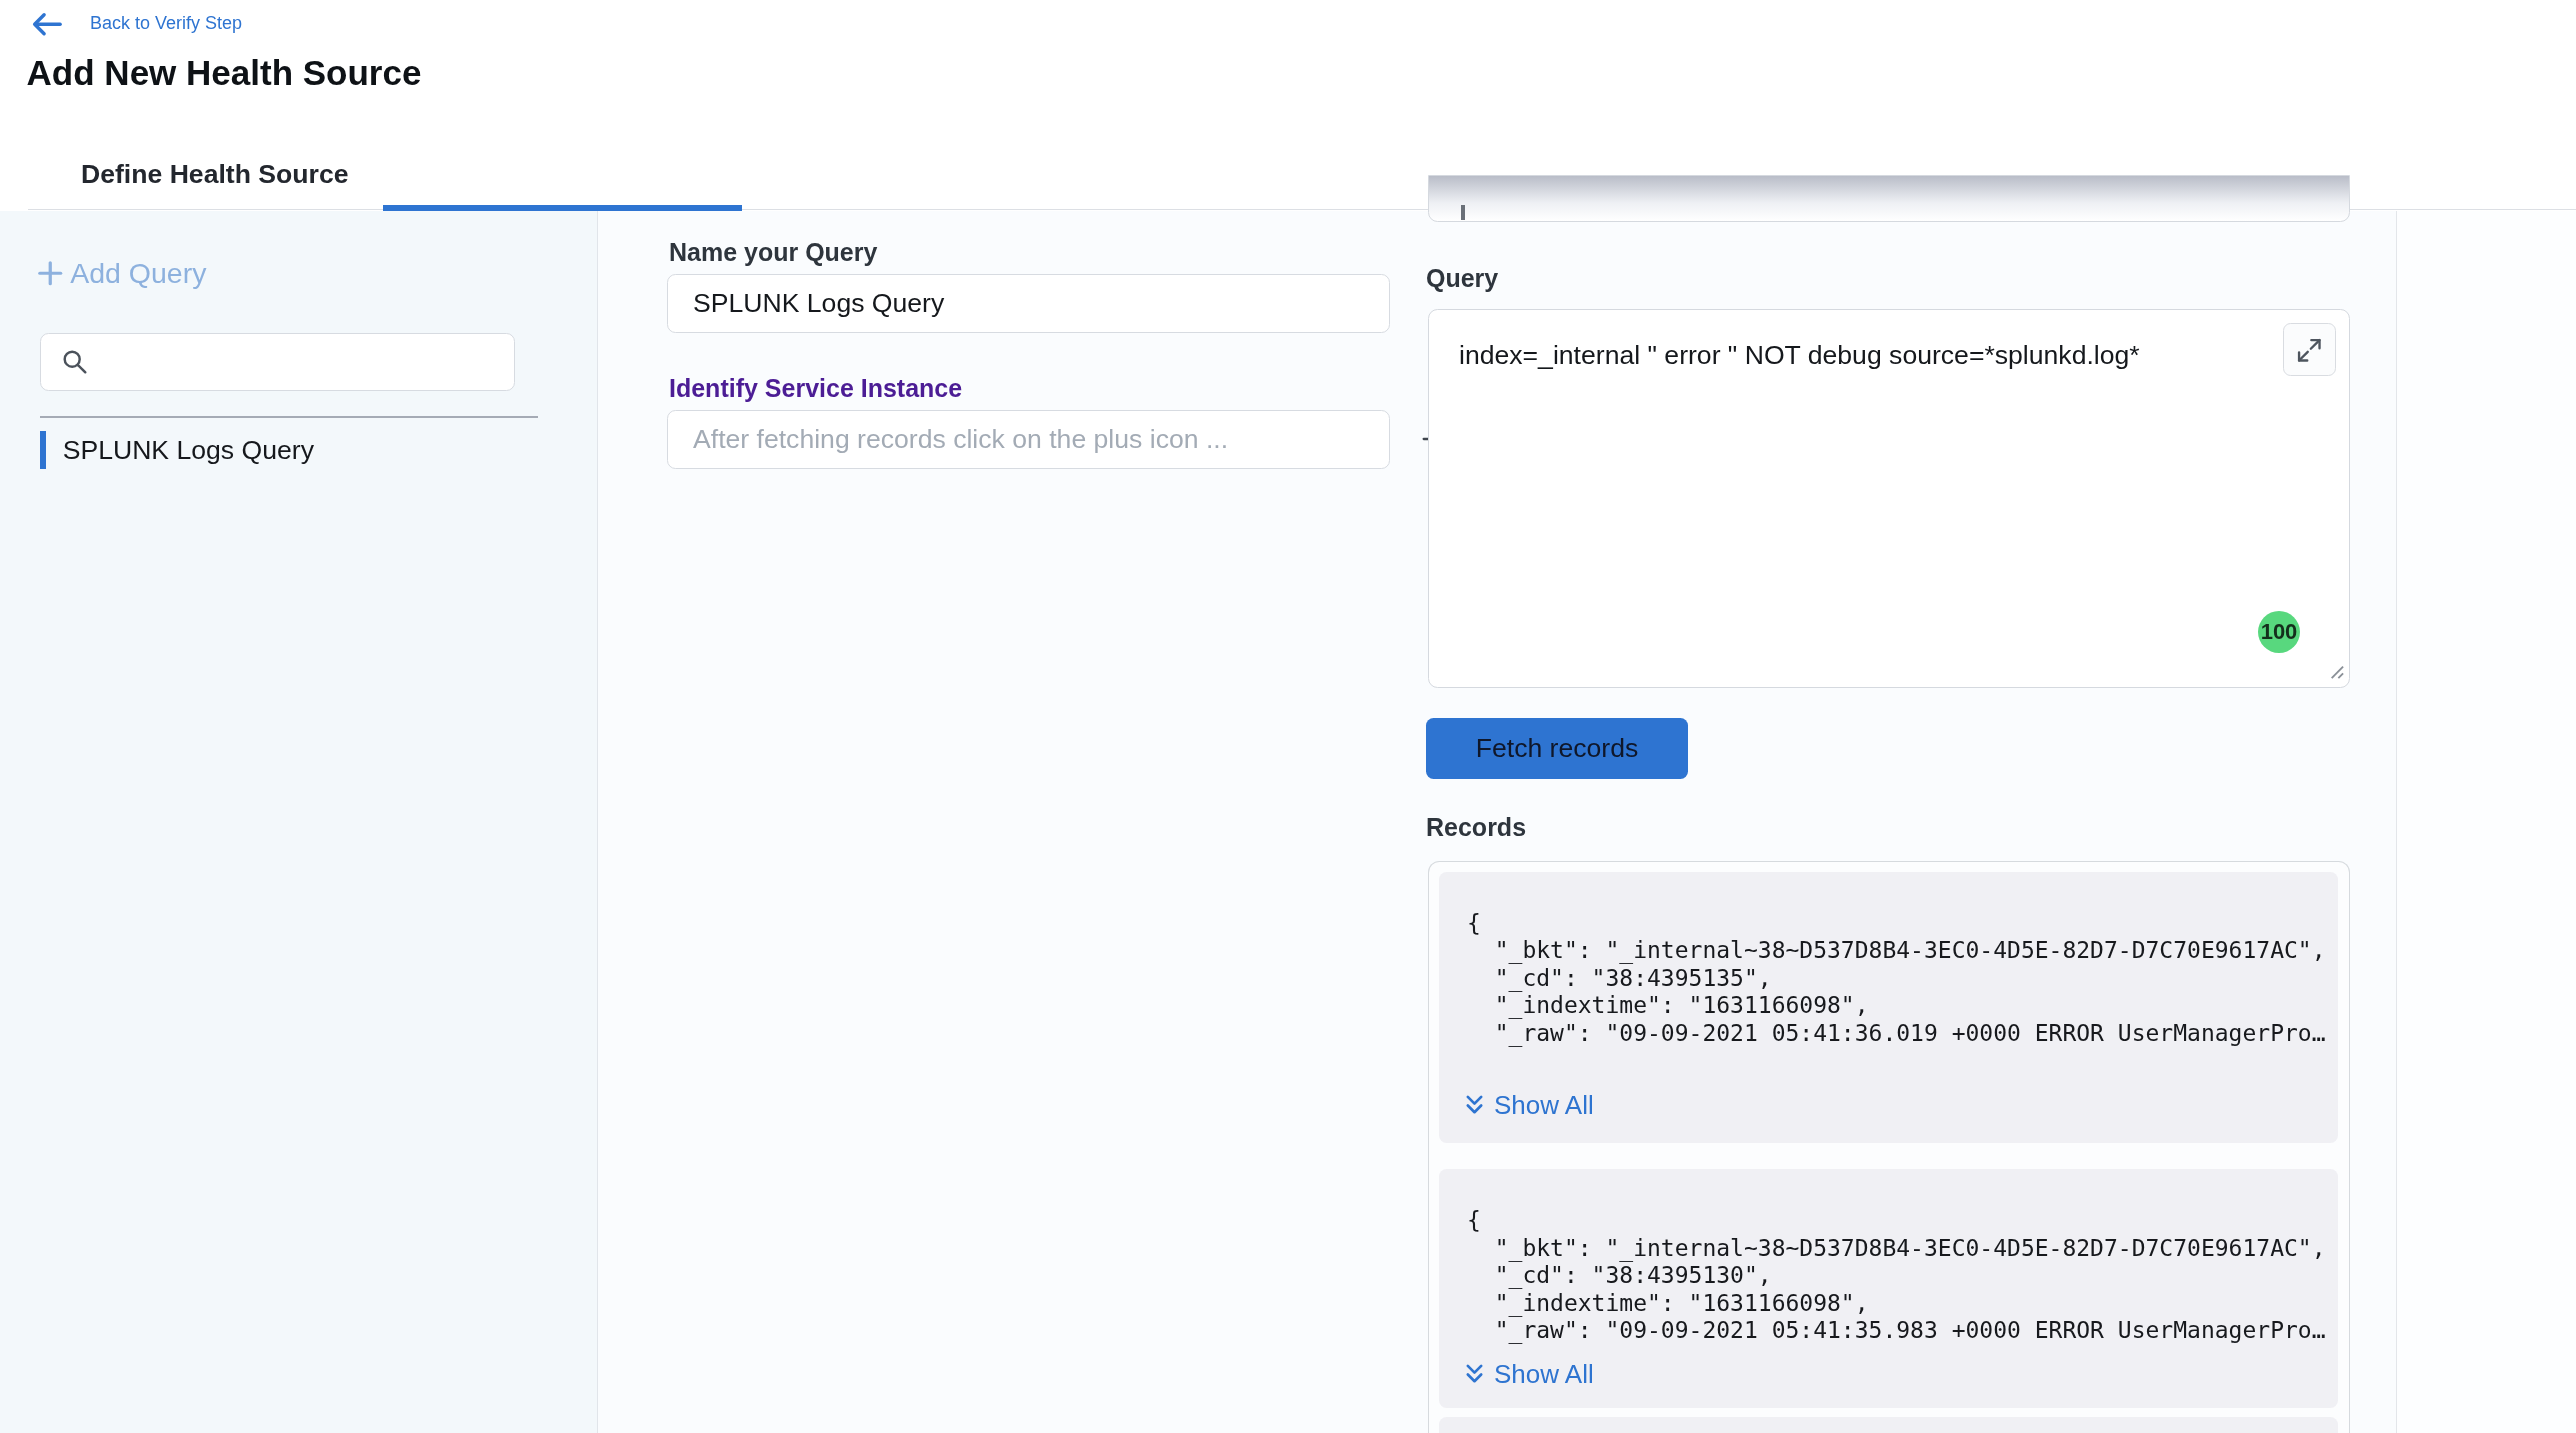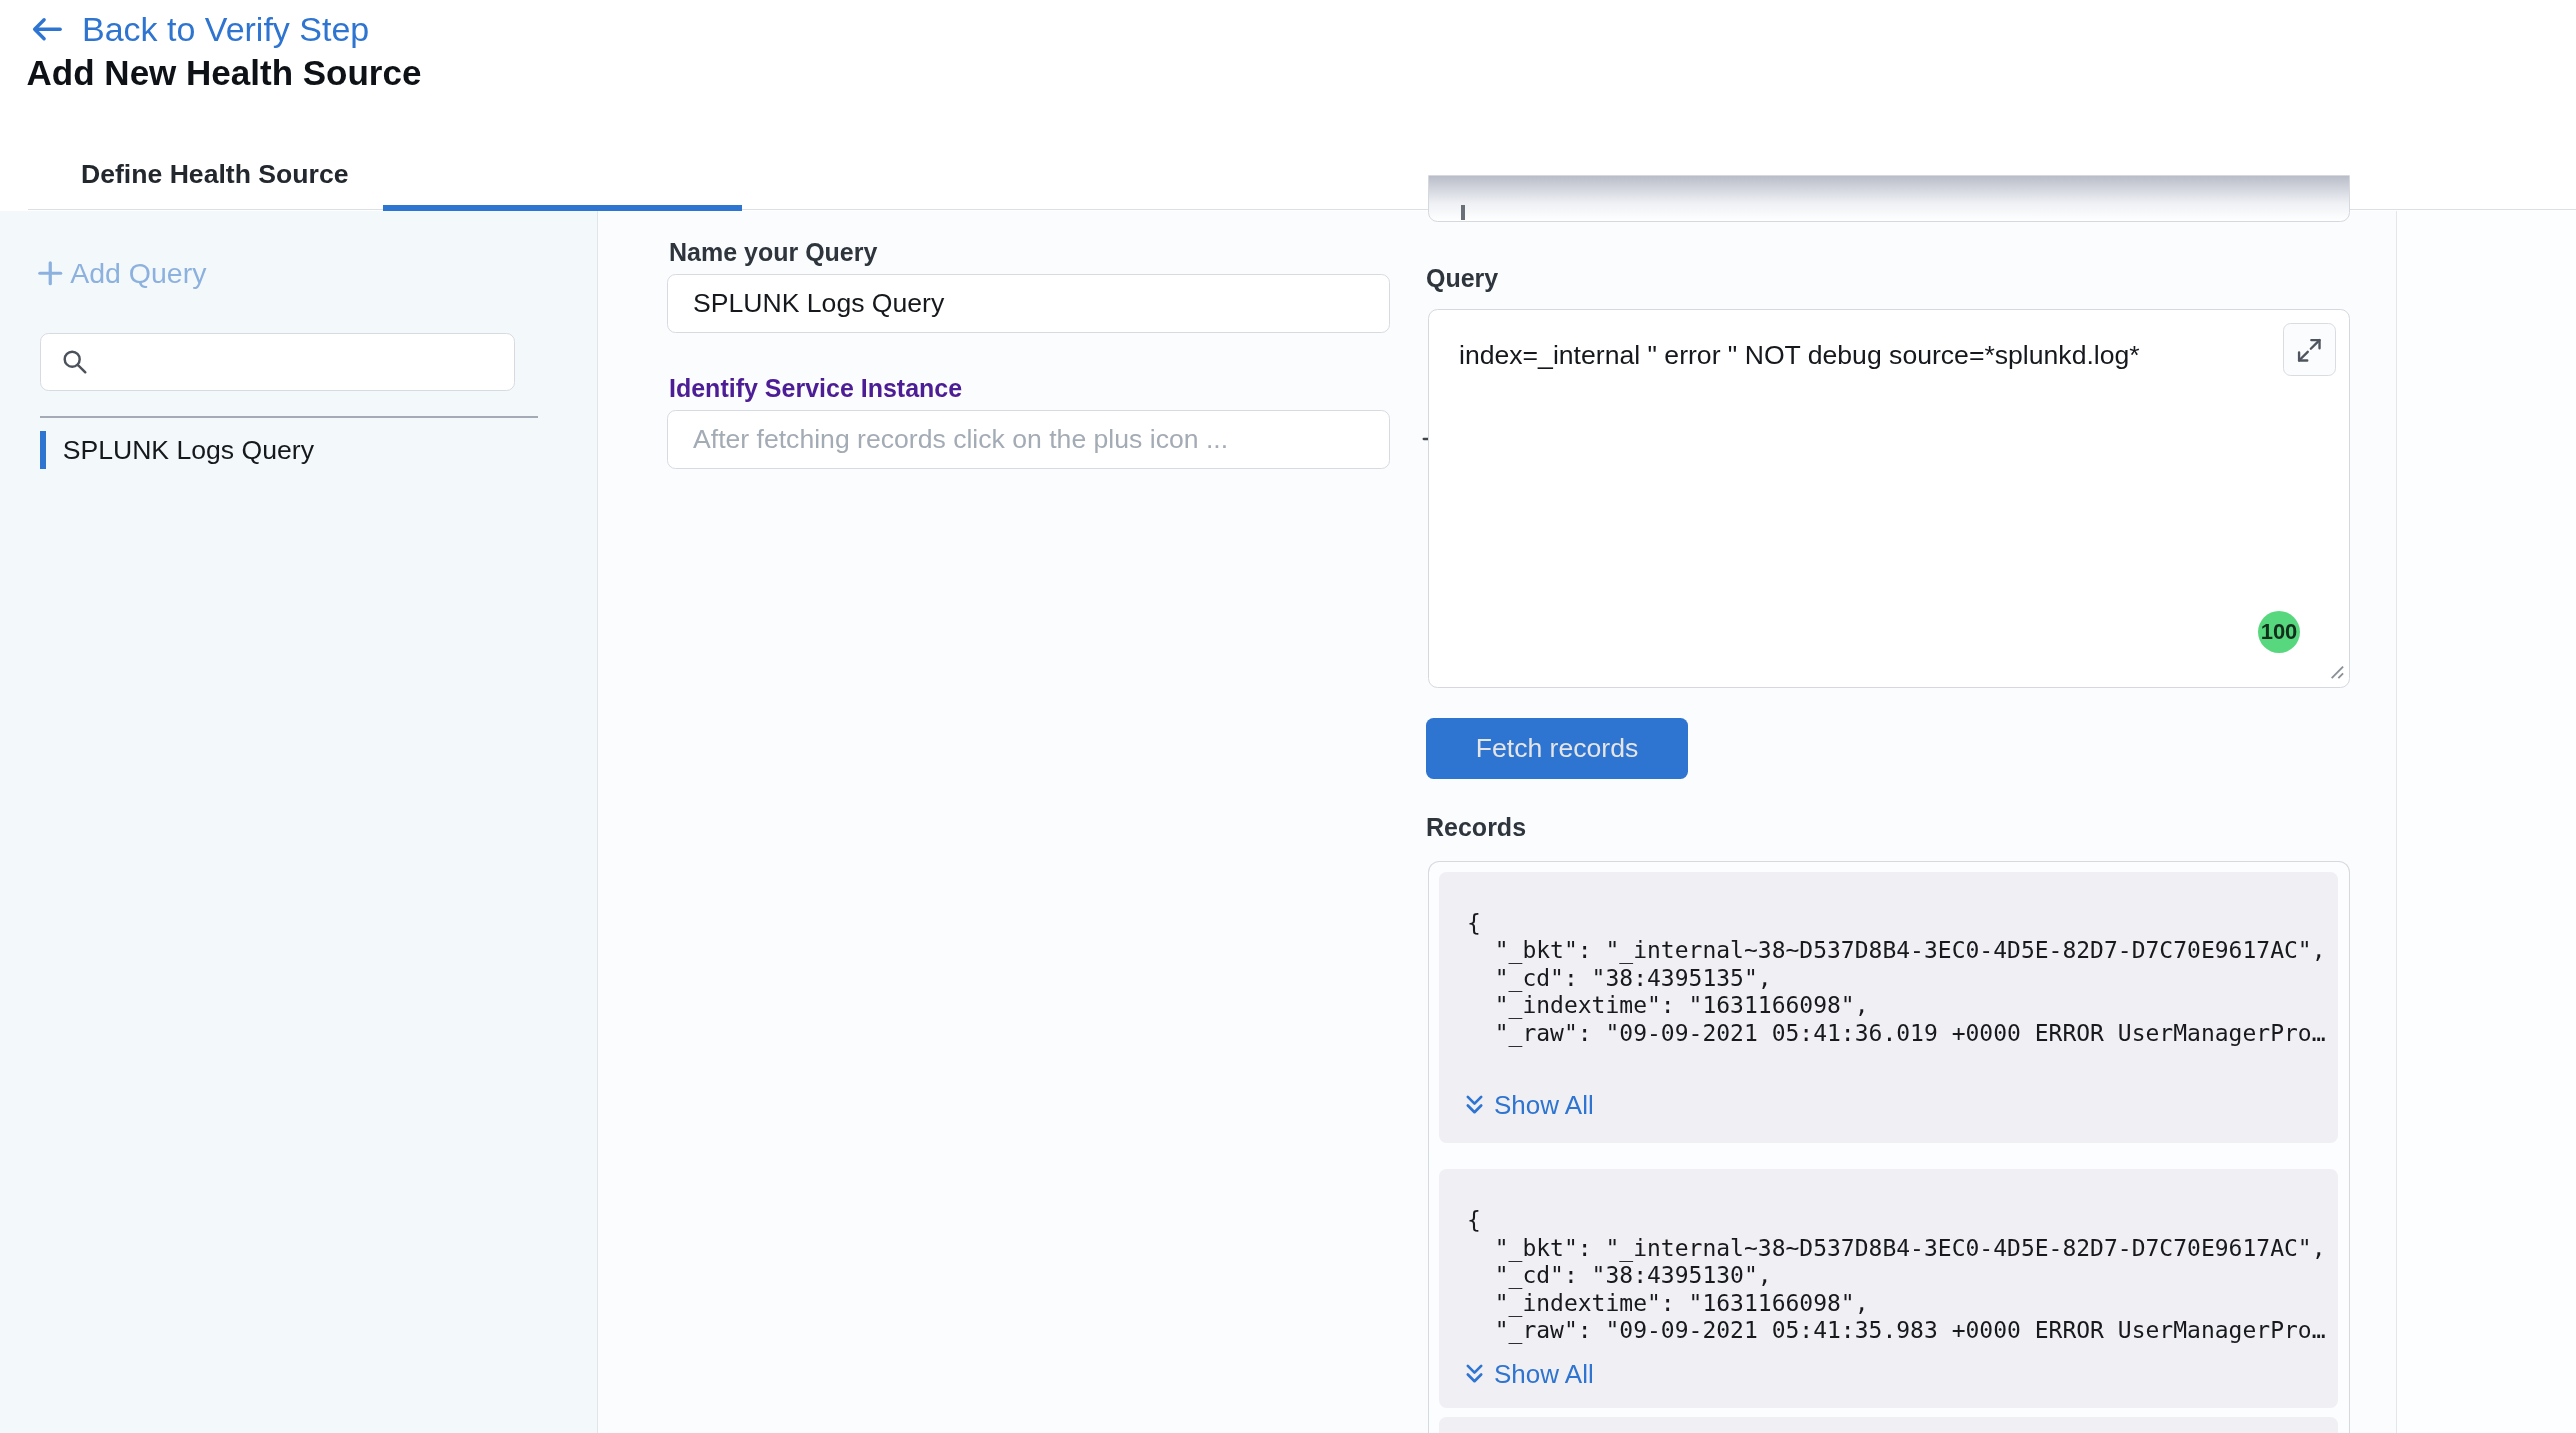--- a/index.html
+++ b/index.html
@@ -2,22 +2,22 @@
 <html style="font-size:15px"><head>
 <meta charset="utf-8">
 <style>
   * { margin:0; padding:0; box-sizing:border-box; }
   html,body { width:2576px; height:1433px; overflow:hidden; background:#ffffff;
               font-family:"Liberation Sans", sans-serif; }
   #app { position:relative; width:2576px; height:1433px; background:#ffffff; overflow:hidden; }
 
   
   .header { position:absolute; left:0; top:0; width:2576px; height:140px; background:#fff; }
-  .back-link { position:absolute; left:29px; top:9.5px; display:flex; align-items:center; gap:19px;
-               color:#2e74d1; font-size:34px; cursor:pointer; }
+  .back-link { position:absolute; left:29px; top:9.5px; display:flex; align-items:center; gap:27px;
+               color:#2e74d1; font-size:18px; cursor:pointer; }
   .back-link svg { display:block; }
   .page-title { position:absolute; left:26.6px; top:53px; font-size:35px; font-weight:700; color:#0e1216; }
 
   
   .tabbar { position:absolute; left:0; top:140px; width:2576px; height:70px; background:#fff;
             border-bottom:1.9px solid #dcdfe4;margin-left:28px; }
   .tab { position:absolute; top:0; height:68px; display:flex; align-items:center;
          font-size:26.6px; font-weight:600; cursor:pointer; }
   .tab-define { left:53px; color:#23272e; }
   .tab-customize { left:370px; color:#a1a7af; }
@@ -67,21 +67,21 @@
   .query-text { position:absolute; left:30px; top:30px; width:816px; font-size:26.6px; color:#15181c; }
   .expand-btn { position:absolute; right:13.3px; top:13.3px; width:53px; height:53px; background:#fbfcfd;
                 border:1.9px solid #d9dce1; border-radius:7.6px; display:flex; align-items:center;
                 justify-content:center; cursor:pointer; }
   .count-badge { position:absolute; right:49px; bottom:34px; width:42px; height:42px; border-radius:50%;
                  background:#58d87e; display:flex; align-items:center; justify-content:center;
                  font-size:22px; font-weight:700; color:#142e1c; }
   .resize-handle { position:absolute; right:3.8px; bottom:3.8px; cursor:nwse-resize; }
 
   .fetch-btn { position:absolute; left:1426px; top:507px; width:262px; height:61px; background:#2e74d1;
-               border:none; border-radius:7.6px; color:#e5e5e5; font-size:26.6px; cursor:pointer;
+               border:none; border-radius:7.6px; color:#0f172a; font-size:26.6px; cursor:pointer;
                font-family:"Liberation Sans",sans-serif; }
   .lbl-records { position:absolute; left:1426px; top:602px; }
   .records-container { position:absolute; left:1428px; top:650px; width:922px; height:579px;
                        background:#fcfdfe; border:1.9px solid #d6dade; border-bottom:none;
                        border-radius:11.4px 11.4px 0 0; overflow:hidden; }
   .record-card { position:absolute; left:9.5px; width:899px; background:#f0f0f4; border-radius:7.6px; }
   .card-1 { top:9.5px; height:271px; }
   .card-2 { top:307px; height:239px; }
   .card-3 { top:555px; height:38px; }
   .record-json { position:absolute; left:28.5px; top:38px; font-family:"DejaVu Sans Mono","Liberation Mono",monospace;

